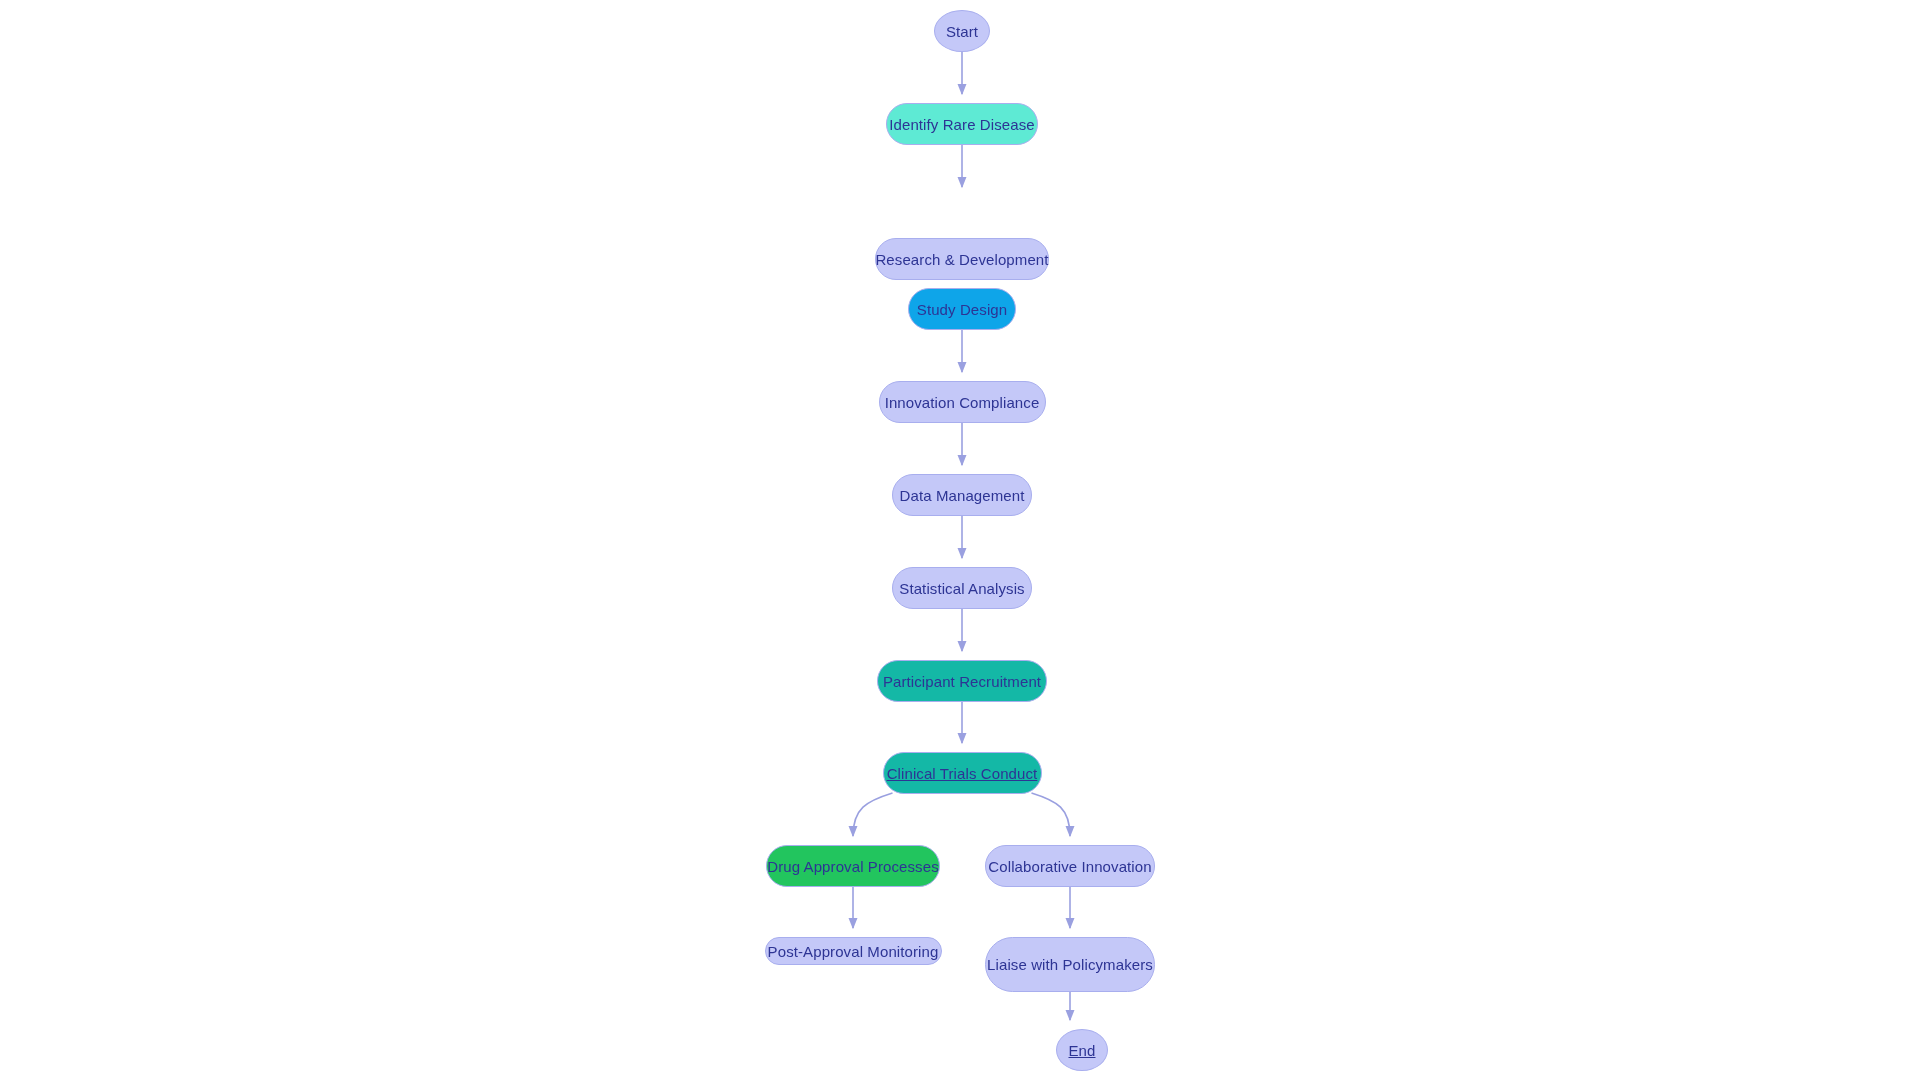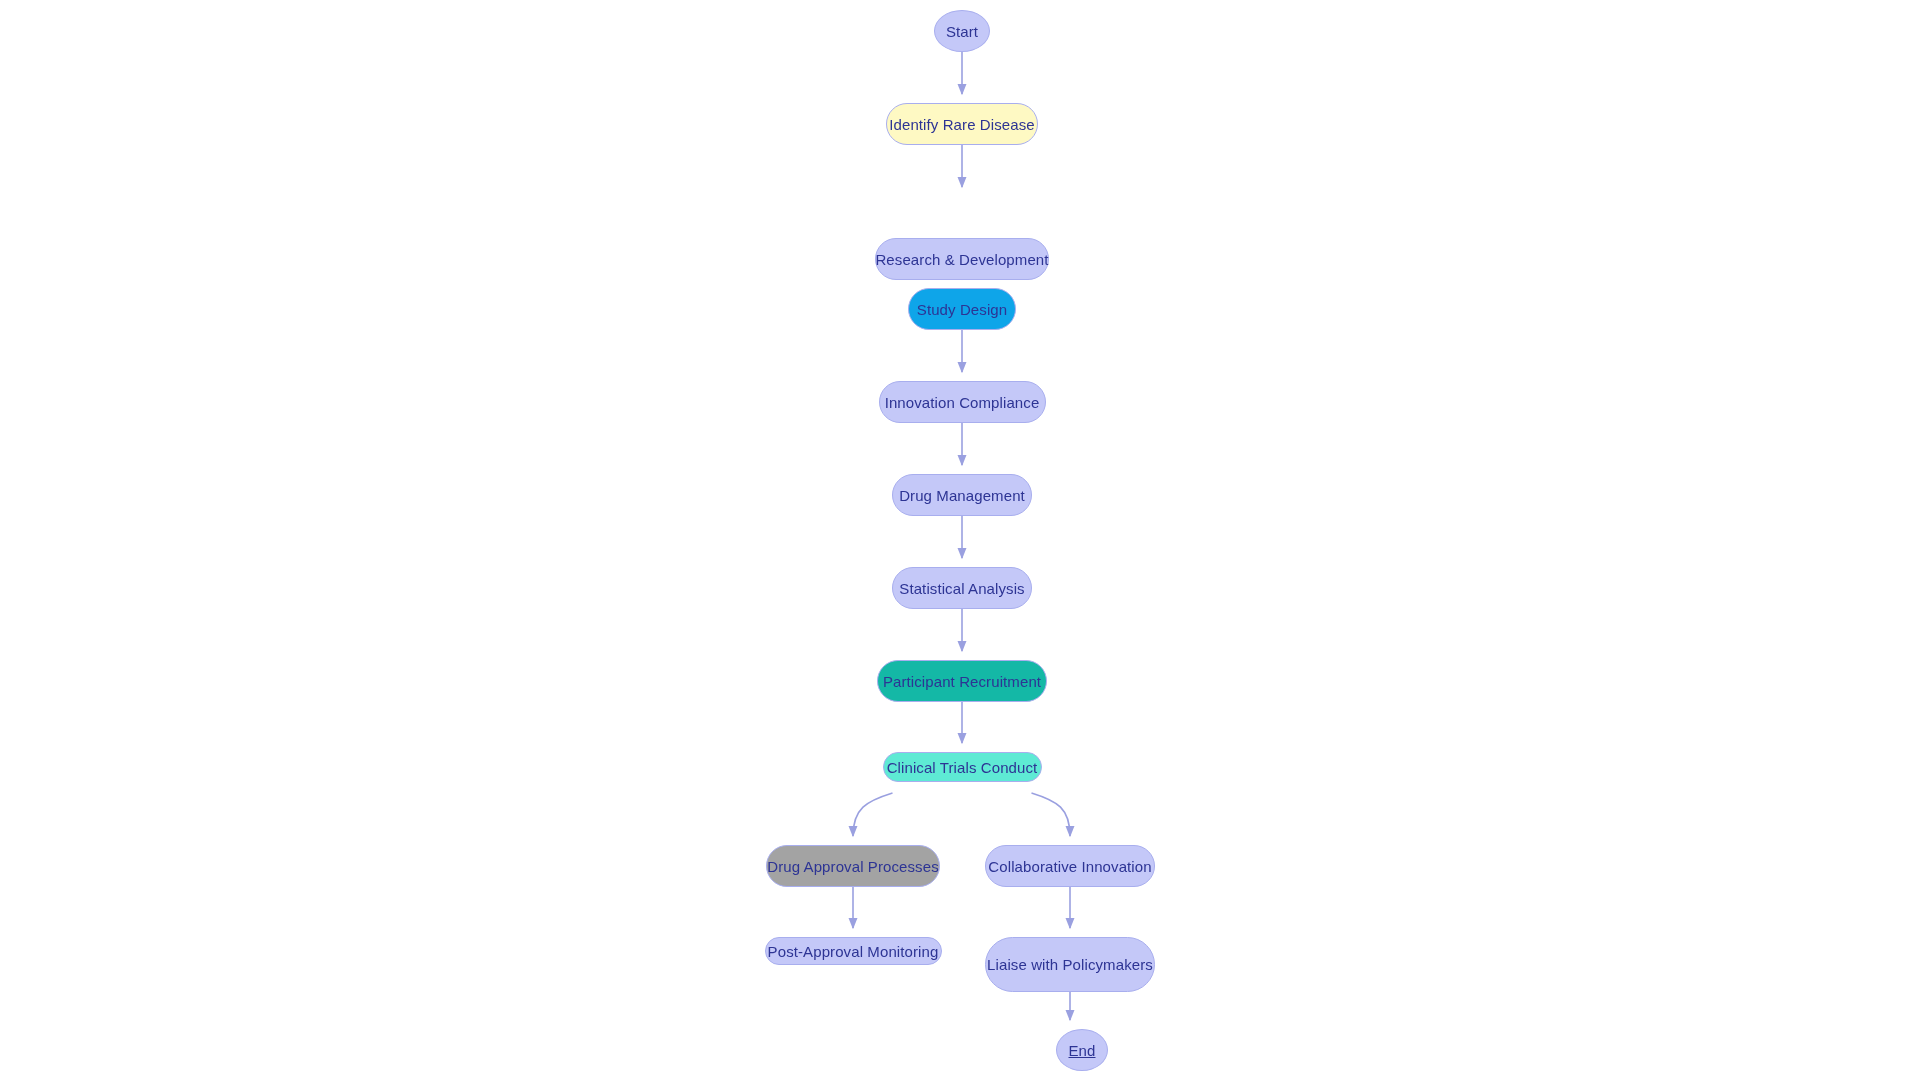--- a/index.html
+++ b/index.html
@@ -79,45 +79,45 @@
         <path d="M 853 887 L 853 928" fill="none" stroke="#9aa0e0" stroke-width="1.6" marker-end="url(#arrowhead)"></path>
         <path d="M 1070 887 L 1070 928" fill="none" stroke="#9aa0e0" stroke-width="1.6" marker-end="url(#arrowhead)"></path>
         <path d="M 1070 979 L 1070 1020" fill="none" stroke="#9aa0e0" stroke-width="1.6" marker-end="url(#arrowhead)"></path>
       </g>
   </svg>
 
   <div id="node-layer">
       <div class="node ellipse" style="left: 934px; top: 10px; width: 56px; height: 42px; background: rgb(196, 200, 248); border-color: rgb(168, 174, 238); color: rgb(45, 52, 148);">
         <span class="node-label">Start</span>
       </div>
-      <div class="node pill" style="left: 886px; top: 103px; width: 152px; height: 42px; background: #fef9c3; border-color: rgb(168, 174, 238); color: rgb(45, 52, 148);">
+      <div class="node pill" style="left: 886px; top: 103px; width: 152px; height: 42px; background: #5eead4; border-color: rgb(168, 174, 238); color: rgb(45, 52, 148);">
         <span class="node-label">Identify Rare Disease</span>
       </div>
       <div class="node pill" style="left: 875px; top: 196px; width: 174px; height: 42px; background: rgb(196, 200, 248); border-color: rgb(168, 174, 238); color: rgb(45, 52, 148); margin-top: 42px;">
         <span class="node-label">Research &amp; Development</span>
       </div>
       <div class="node pill" style="left: 908px; top: 288px; width: 108px; height: 42px; background: #0ea5e9; border-color: rgb(168, 174, 238); color: rgb(45, 52, 148);">
         <span class="node-label">Study Design</span>
       </div>
       <div class="node pill" style="left: 878.5px; top: 381px; width: 167px; height: 42px; background: rgb(196, 200, 248); border-color: rgb(168, 174, 238); color: rgb(45, 52, 148);">
         <span class="node-label">Innovation Compliance</span>
       </div>
       <div class="node pill" style="left: 892px; top: 474px; width: 140px; height: 42px; background: rgb(196, 200, 248); border-color: rgb(168, 174, 238); color: rgb(45, 52, 148);">
-        <span class="node-label">Drug Management</span>
+        <span class="node-label">Data Management</span>
       </div>
       <div class="node pill" style="left: 892px; top: 567px; width: 140px; height: 42px; background: rgb(196, 200, 248); border-color: rgb(168, 174, 238); color: rgb(45, 52, 148);">
         <span class="node-label">Statistical Analysis</span>
       </div>
       <div class="node pill" style="left: 877px; top: 660px; width: 170px; height: 42px; background: #14b8a6; border-color: rgb(168, 174, 238); color: rgb(45, 52, 148);">
         <span class="node-label">Participant Recruitment</span>
       </div>
-      <div class="node pill" style="left: 882.5px; top: 752px; width: 159px; height: 30px; background: #5eead4; border-color: rgb(168, 174, 238); color: rgb(45, 52, 148);">
+      <div class="node pill" style="left: 882.5px; top: 752px; width: 159px; height: 42px; background: #14b8a6; border-color: rgb(168, 174, 238); color: rgb(45, 52, 148); text-decoration: underline;">
         <span class="node-label">Clinical Trials Conduct</span>
       </div>
-      <div class="node pill" style="left: 766px; top: 845px; width: 174px; height: 42px; background: #a3a3a3; border-color: rgb(168, 174, 238); color: rgb(45, 52, 148);">
+      <div class="node pill" style="left: 766px; top: 845px; width: 174px; height: 42px; background: #22c55e; border-color: rgb(168, 174, 238); color: rgb(45, 52, 148);">
         <span class="node-label">Drug Approval Processes</span>
       </div>
       <div class="node pill" style="left: 985px; top: 845px; width: 170px; height: 42px; background: rgb(196, 200, 248); border-color: rgb(168, 174, 238); color: rgb(45, 52, 148);">
         <span class="node-label">Collaborative Innovation</span>
       </div>
       <div class="node pill" style="left: 764.5px; top: 937px; width: 177px; height: 28px; background: rgb(196, 200, 248); border-color: rgb(168, 174, 238); color: rgb(45, 52, 148);">
         <span class="node-label">Post-Approval Monitoring</span>
       </div>
       <div class="node pill" style="left: 985px; top: 937px; width: 170px; height: 55px; background: rgb(196, 200, 248); border-color: rgb(168, 174, 238); color: rgb(45, 52, 148);">
         <span class="node-label">Liaise with Policymakers</span>

